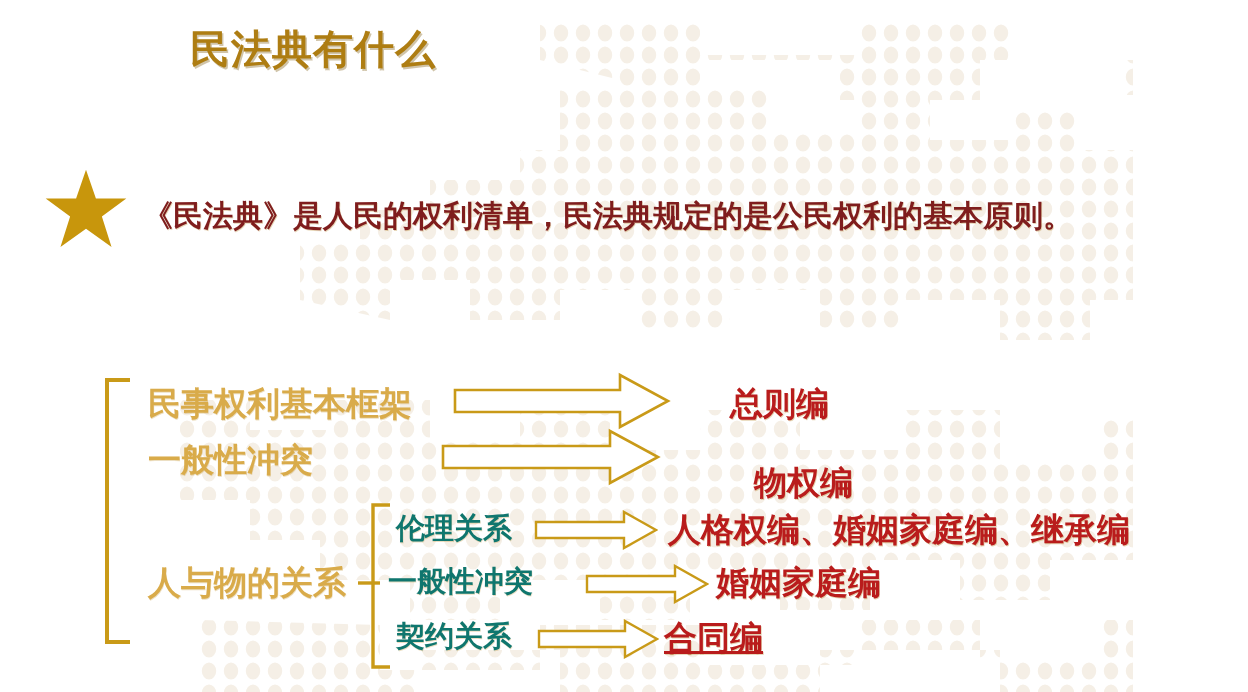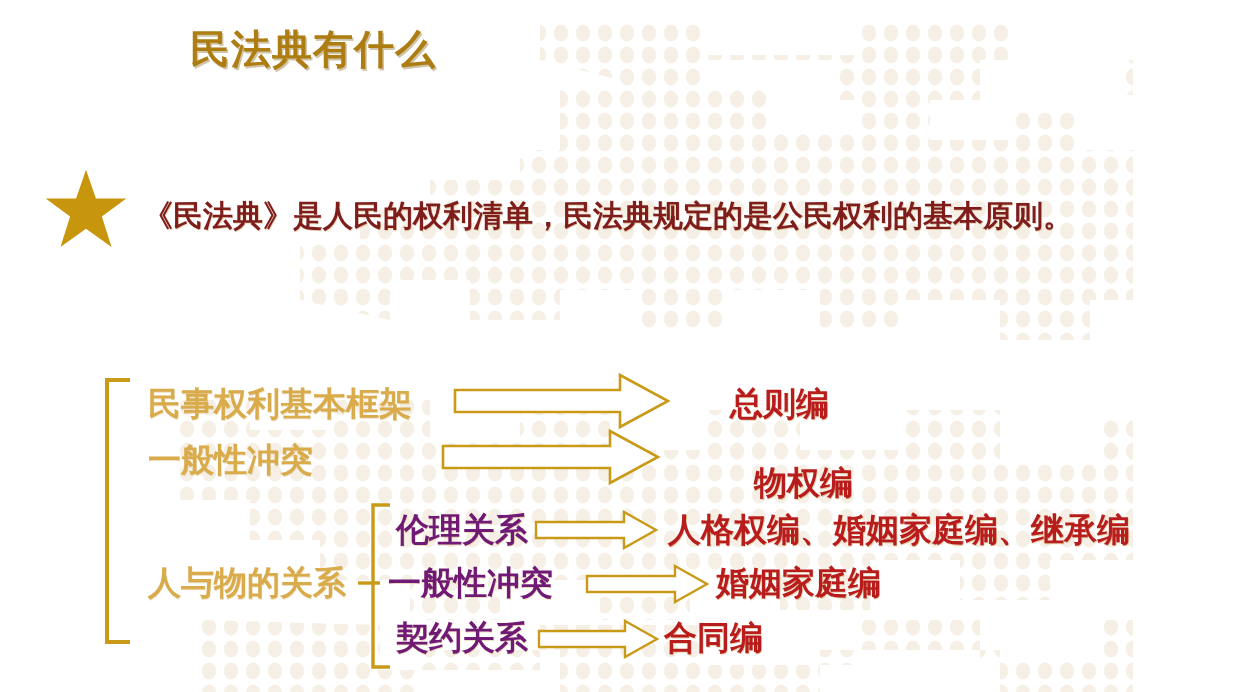--- a/index.html
+++ b/index.html
@@ -85,22 +85,22 @@
     font-size: 33px;
     font-weight: bold;
     line-height: 1;
     color: #d9ab4a;
     white-space: nowrap;
     text-shadow: 0.6px 0.6px 0 rgba(185,140,40,0.28);
     z-index: 6;
   }
 
   .dlabel.sub {
-    font-size: 33px;
-    color: #701a75;
+    font-size: 29px;
+    color: #0f766e;
   }
 
   .dlabel.out {
     color: #b91c1c;
     text-shadow: 0.8px 0.8px 0 rgba(175,125,25,0.34);
   }
 
   .arrow-svg { position: absolute; z-index: 5; }
   .bracket-svg { position: absolute; z-index: 5; }
 </style>
@@ -205,17 +205,17 @@
     </svg>
 
     <div class="dlabel out" style="left:716px; top:567px;">婚姻家庭编</div>
 
     <div class="dlabel sub" style="left:396px; top:622px;">契约关系</div>
 
     <svg class="arrow-svg" style="left:537px; top:619px;" width="122" height="40" viewBox="0 0 122 40" aria-hidden="true">
       <path d="M2,12 L88,12 L88,2 L120,20 L88,38 L88,28 L2,28 Z" fill="#ffffff" stroke="#c99a18" stroke-width="2.4" stroke-linejoin="miter"></path>
     </svg>
 
-    <div class="dlabel out" style="left:664px; top:622px;">合同编</div>
+    <div class="dlabel out" style="left:664px; top:622px;text-decoration:underline;">合同编</div>
 
   </div>
 
 </div>
 
 </body></html>

